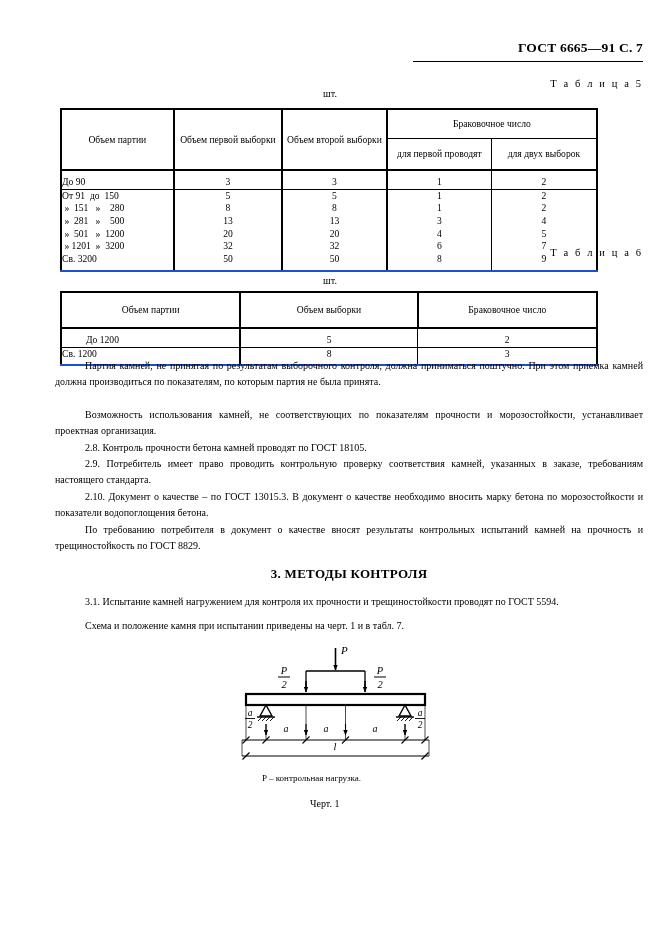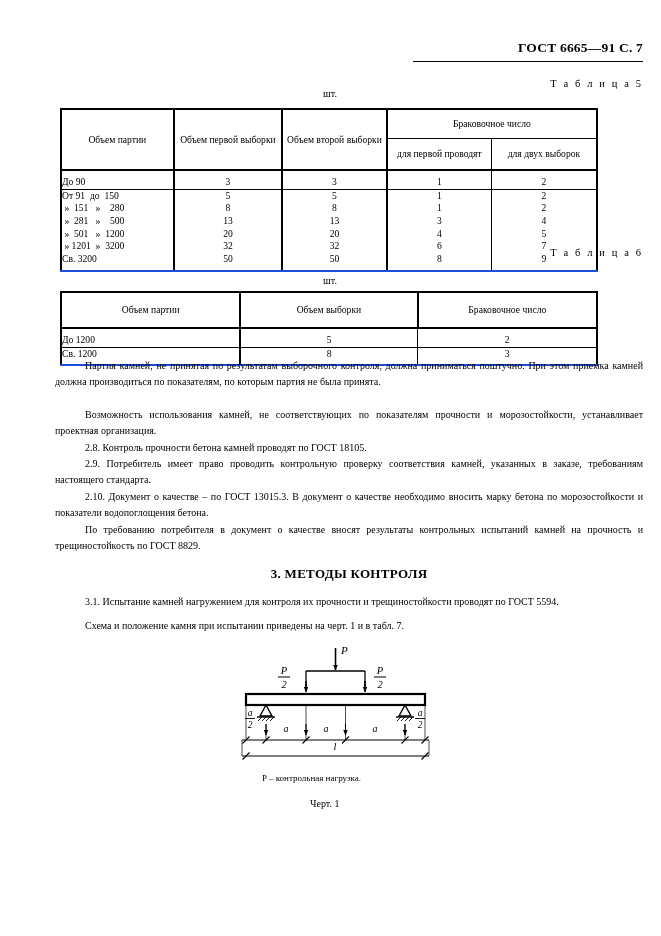--- a/index.html
+++ b/index.html
@@ -229,21 +229,21 @@
     </colgroup>
     <thead>
       <tr>
         <td class="hd outer-top vthick" style="height:26px;">Объем партии</td>
         <td class="hd outer-top vthick">Объем выборки</td>
         <td class="hd outer-top vthick vthick-r">Браковочное число</td>
       </tr>
     </thead>
     <tbody>
       <tr>
-        <td class="cell-left vthick outer-top" style="padding-top:5px;">До 1200</td>
+        <td class="cell-left vthick outer-top" style="padding-top:5px;padding-left:24px;">До 1200</td>
         <td class="cell-num vthick outer-top" style="padding-top:5px;">5</td>
         <td class="cell-num vthick-r outer-top" style="padding-top:5px;">2</td>
       </tr>
       <tr>
         <td class="cell-left vthick outer-bottom-thick" style="border-top:none;padding-bottom:4px;">Св. 1200</td>
         <td class="cell-num vthick outer-bottom-thick" style="border-top:none;padding-bottom:4px;">8</td>
         <td class="cell-num vthick-r outer-bottom-thick" style="border-top:none;padding-bottom:4px;">3</td>
       </tr>
     </tbody>
   </table>

